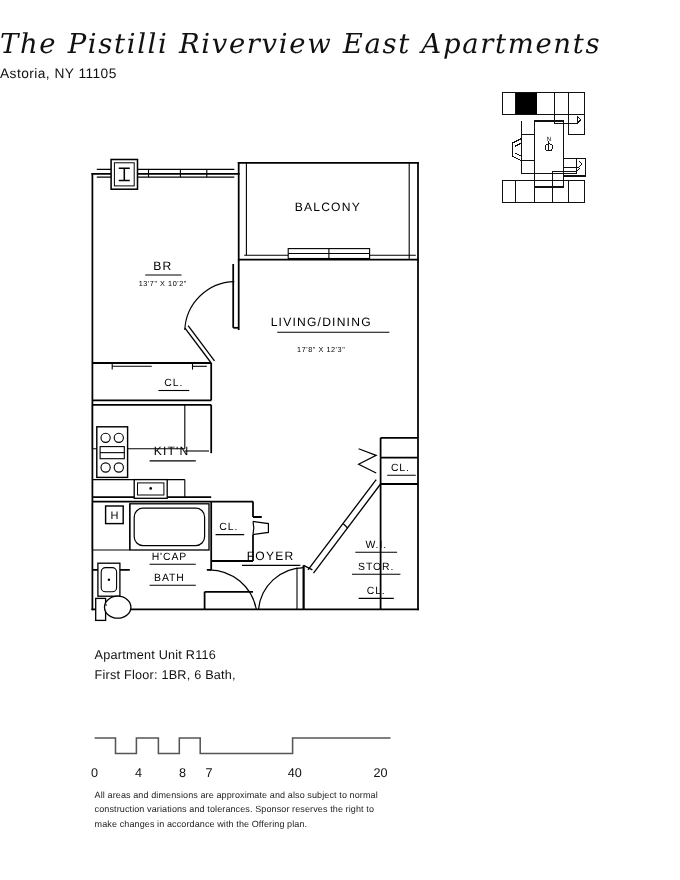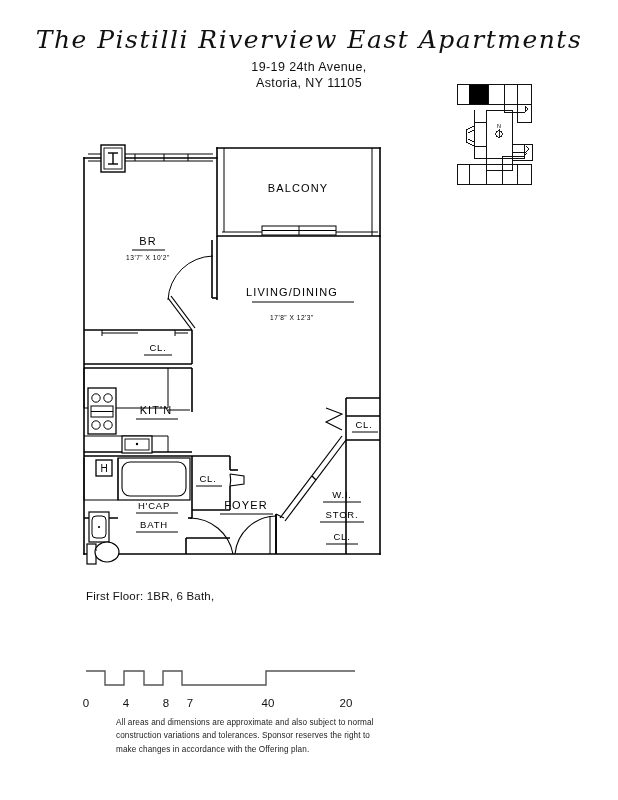--- a/index.html
+++ b/index.html
@@ -18,21 +18,21 @@
   .page {
     position: absolute;
     inset: 0;
     background: #fff;
   }
 
   
   .header {
     position: absolute;
     top: 0; left: 0; right: 0;
-    text-align: center;
+    text-align: left;
     padding-top: 26px;
   }
   .brand-title {
     font-family: "DejaVu Serif", serif;
     font-style: italic;
     font-size: 25px;
     letter-spacing: 1.5px;
     color: #111;
     white-space: nowrap;
     line-height: 1.1;
@@ -100,21 +100,20 @@
   
   .disclaimer {
     position: absolute;
     top: 716px;
     left: 86px;
     width: 260px;
     font-size: 8.2px;
     line-height: 1.62;
     letter-spacing: 0.1px;
     color: #222;
-    margin-left: 30px;
   }
 
   
   svg text {
     font-family: "Liberation Sans", sans-serif;
     fill: #000;
   }
   .rlabel {
     font-size: 11px;
     letter-spacing: 1.1px;
@@ -129,21 +128,20 @@
   }
 </style>
 </head>
 <body>
 
 <div class="page">
 
   <div class="header">
     <div class="brand-title">The Pistilli Riverview East Apartments</div>
     <div class="addr">
-      <div>19-19 24th Avenue,</div>
       <div>Astoria, NY 11105</div>
     </div>
   </div>
 
   <div class="keyplan">
     <svg viewBox="0 0 96 104" width="96" height="104" shape-rendering="crispEdges">
       <g fill="none" stroke="#111" stroke-width="1">
 
         <rect x="5" y="2" width="74" height="20"></rect>
         <line x1="17" y1="2" x2="17" y2="22"></line>
@@ -406,20 +404,21 @@
         <line x1="243" y1="362" x2="281" y2="362" stroke="#000" stroke-width="1"></line>
         <text class="rlabel-sm" x="262" y="378" text-anchor="middle">STOR.</text>
         <line x1="240" y1="382" x2="284" y2="382" stroke="#000" stroke-width="1"></line>
         <text class="rlabel-sm" x="262" y="400" text-anchor="middle">CL.</text>
         <line x1="246" y1="404" x2="278" y2="404" stroke="#000" stroke-width="1"></line>
       </g>
     </svg>
   </div>
 
   <div class="unitinfo">
+    <div>Apartment Unit R116</div>
     <div>First Floor: 1BR, 6 Bath,</div>
   </div>
 
   <div class="scalewrap">
     <svg viewBox="0 0 285 30" width="285" height="30">
       <polyline points="8,6 27,6 27,20 46,20 46,6 66,6 66,20 85,20 85,6 104,6 104,20 188,20 188,6 277,6" fill="none" stroke="#555" stroke-width="1.4"></polyline>
     </svg>
     <div class="scale-labels">
       <span style="left:8px">0</span>
       <span style="left:48px">4</span>

